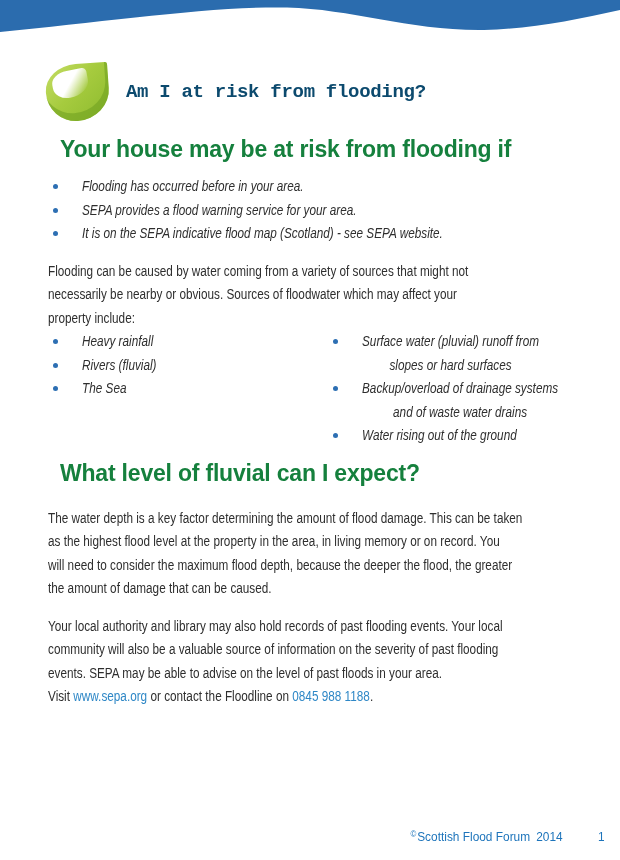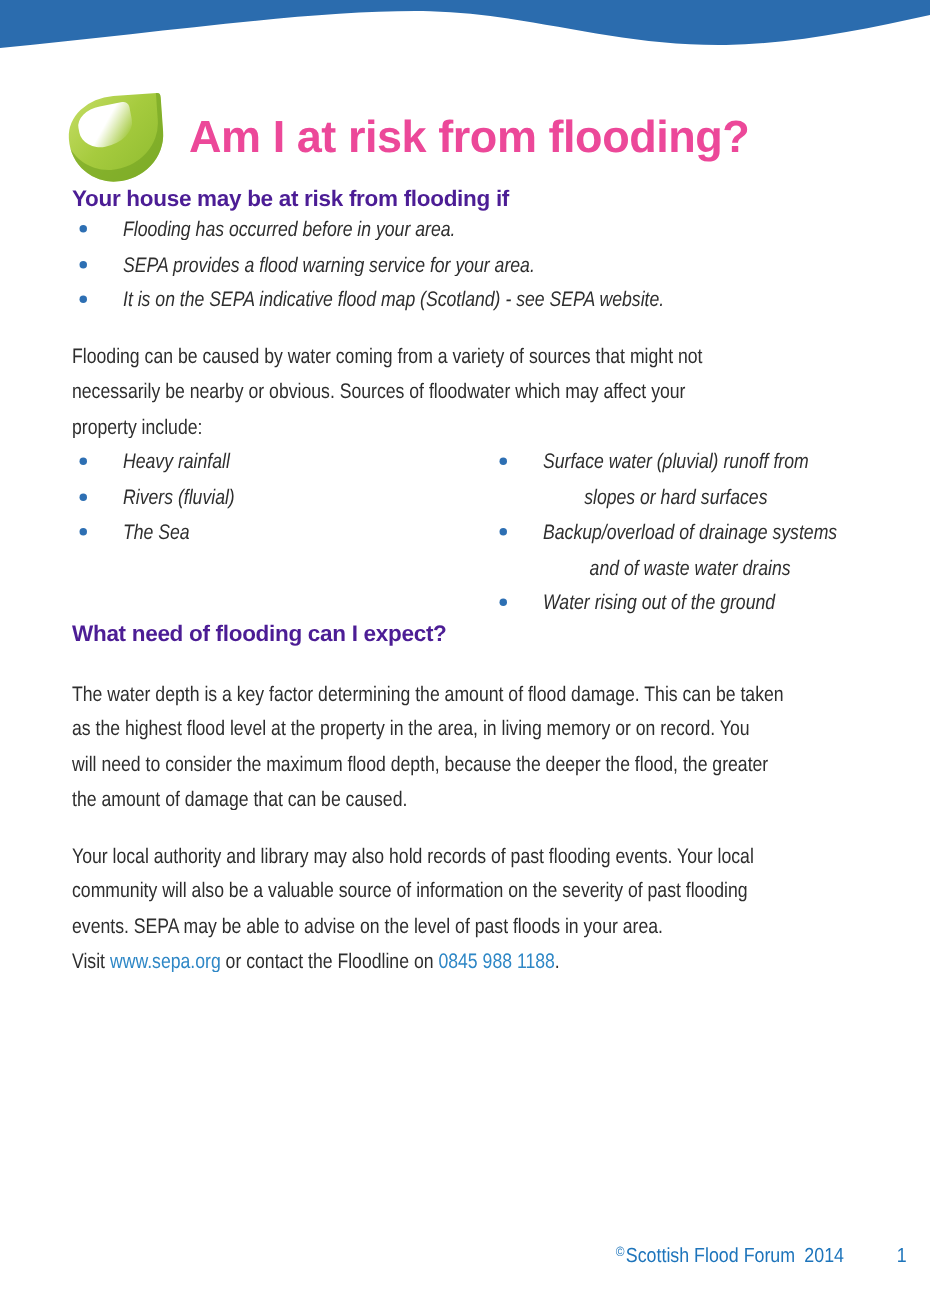--- a/index.html
+++ b/index.html
@@ -38,34 +38,35 @@
     content: "";
     position: absolute;
     left: 7px; top: 6px;
     width: 36px; height: 27px;
     background: linear-gradient(130deg, #ffffff 48%, rgba(255,255,255,0) 88%);
     border-radius: 60% 15% 75% 55% / 55% 20% 70% 60%;
     transform: rotate(-7deg);
   }
   h1.page-title {
     margin: 0 0 0 17px;
-    font-size: 30px;
+    font-size: 19px;
     font-weight: bold;
-    color: #ec4899;
+    color: #0c4a6e;
     letter-spacing: -0.3px;
     white-space: nowrap;
+    font-family: Liberation Mono, monospace;
   }
 
   
   main { padding: 0 16px 0 48px; }
   h2.section-heading {
-    margin: 0;
-    font-size: 15px;
+    margin: 12px;
+    font-size: 23px;
     font-weight: bold;
-    color: #4c1d95;
+    color: #15803d;
     letter-spacing: -0.2px;
   }
   .h2-risk  { margin-top: 46px; }
   .h2-level { margin-top: 26px; }
 
   .body-text {
     margin: 0;
     font-size: 14px;
     line-height: 23.5px;
     color: #2e2e2e;
@@ -195,21 +196,21 @@
           <span class="li-text">Backup/overload of drainage systems
 and of waste water drains</span>
         </li>
         <li class="bullet-item">
           <span class="dot"></span>
           <span class="li-text">Water rising out of the ground</span>
         </li>
       </ul>
     </div>
 
-    <h2 class="section-heading h2-level">What need of flooding can I expect?</h2>
+    <h2 class="section-heading h2-level">What level of fluvial can I expect?</h2>
 
     <p class="body-text para-depth">The water depth is a key factor determining the amount of flood damage. This can be taken
 as the highest flood level at the property in the area, in living memory or on record. You
 will need to consider the maximum flood depth, because the deeper the flood, the greater
 the amount of damage that can be caused.</p>
 
     <p class="body-text para-records">Your local authority and library may also hold records of past flooding events. Your local
 community will also be a valuable source of information on the severity of past flooding
 events. SEPA may be able to advise on the level of past floods in your area.</p>
 

